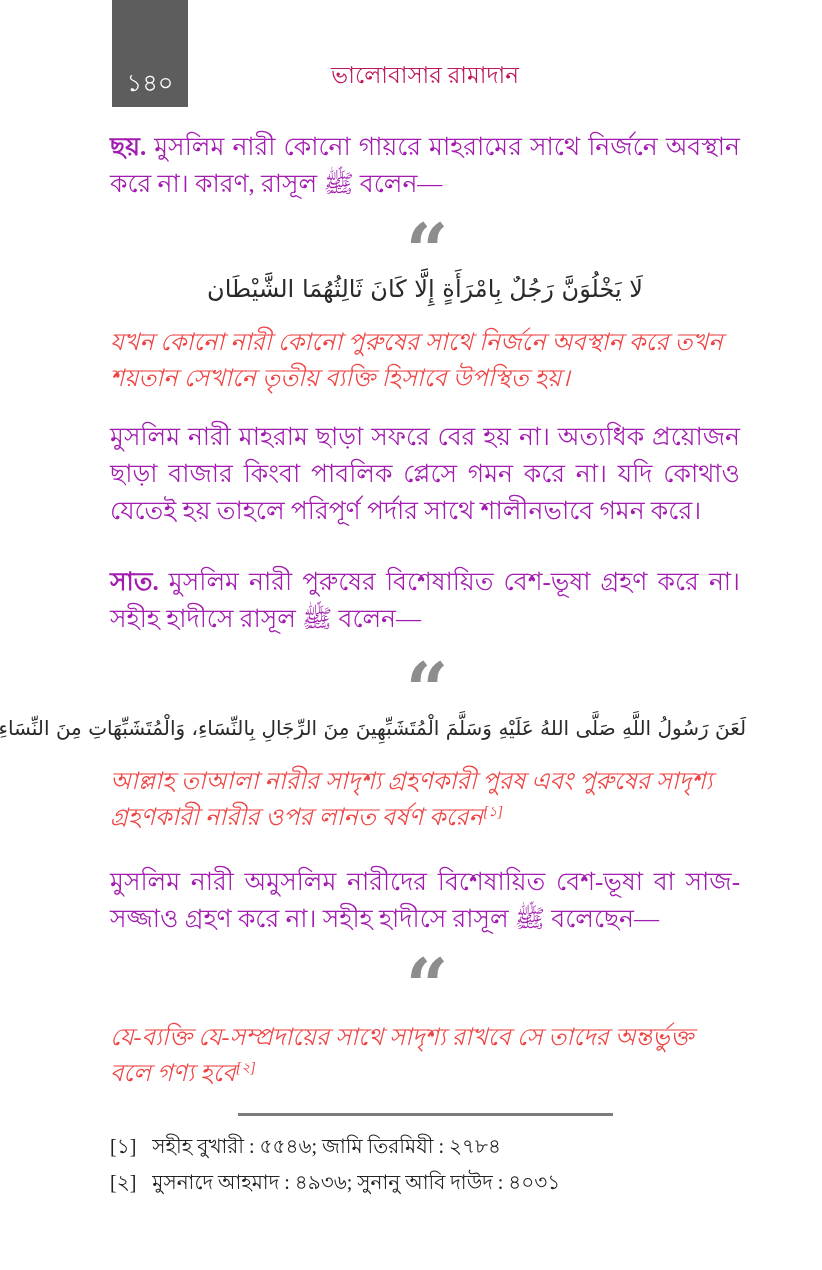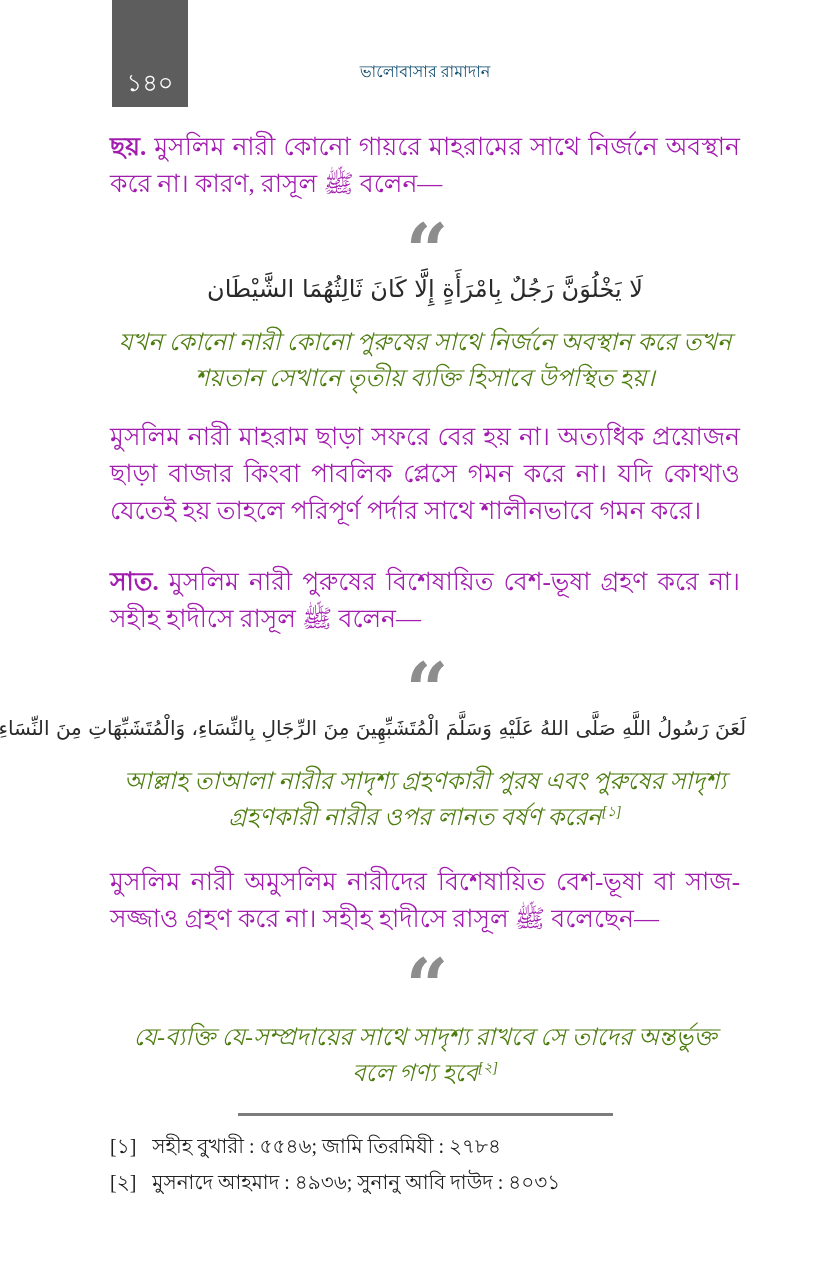--- a/index.html
+++ b/index.html
@@ -17,21 +17,21 @@
   .pagenum-box {
     position: absolute; left: 112px; top: 0;
     width: 76px; height: 107px;
     background: #5d5d5d;
     display: flex; align-items: flex-end; justify-content: center;
     padding-bottom: 12px; box-sizing: border-box;
   }
   .pagenum { color: #ffffff; font-size: 24px; line-height: 1; }
   .book-title {
     position: absolute; top: 64px; left: 110px; width: 630px;
-    text-align: center; color: #0c4a6e; font-size: 16px; line-height: 1;
+    text-align: center; color: #be185d; font-size: 23px; line-height: 1;
   }
 
   
   .content {
     position: absolute; top: 120px; left: 110px; width: 630px;
   }
   .para {
     font-size: 25px; line-height: 37px;
     text-align: justify; color: #a21caf;
     margin: 0;
@@ -60,23 +60,22 @@
     text-align: center;
     font-size: 24px; line-height: 38px;
     color: #2a2a2a;
     margin-top: 2px;
     font-family: "DejaVu Sans", sans-serif;
   }
   .arabic.long { font-size: 20px; white-space: nowrap; margin-left: -6px; margin-right: -6px; }
 
   .translation {
     font-style: italic;
-    text-align: center;
     font-size: 24px; line-height: 36px;
-    color: #4d7c0f;
+    color: #ef4444;
     margin-top: 16px;
   }
   .translation .fn-ref {
     font-size: 14px; vertical-align: super; line-height: 0; font-style: italic;
   }
   .translation.t3 { }
 
   .footnote-sep {
     margin-top: 22px;
     width: 375px; height: 0;

